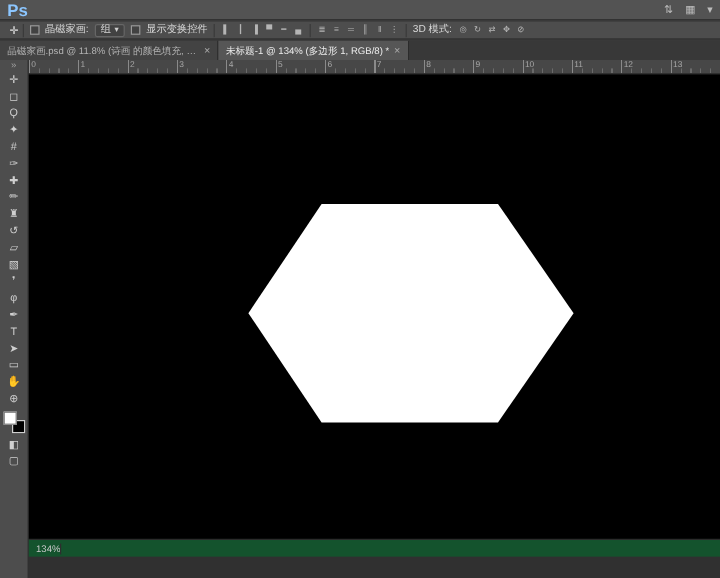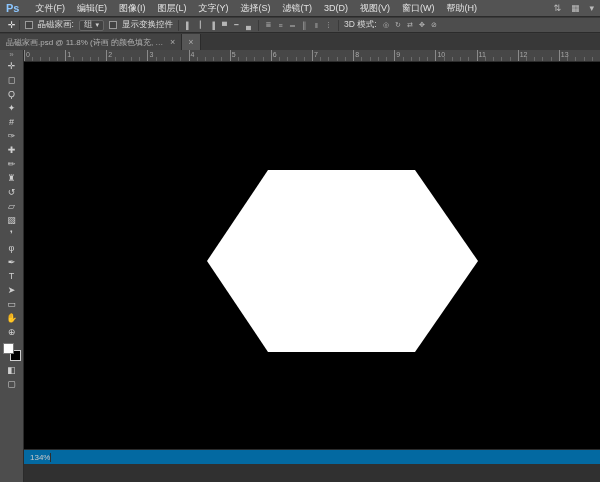--- a/index.html
+++ b/index.html
@@ -3,21 +3,21 @@
 <meta charset="utf-8">
 <style>
   * { margin:0; padding:0; box-sizing:border-box; }
   body { font-family:"Liberation Sans","DejaVu Sans",sans-serif; background:#1e1e1e; }
   .app { position:relative; width:600px; height:482px; background:#3a3a3a; overflow:hidden;
          color:#d6d6d6; font-size:9px; -webkit-font-smoothing:antialiased; }
 
   
   .menubar { position:absolute; left:0; top:0; width:600px; height:17px; background:#535353;
              border-bottom:1px solid #2b2b2b; display:flex; align-items:center; padding:0 6px; }
-  .ps-logo { color:#8cc6ff; font-weight:bold; font-size:11px; margin-right:10px; letter-spacing:0; }
+  .ps-logo { color:#8cc6ff; font-weight:bold; font-size:14px; margin-right:10px; letter-spacing:0; }
   .menu-items { display:flex; align-items:center; height:100%; }
   .menu-items span { padding:0 6px; line-height:16px; color:#e2e2e2; cursor:default; }
   .menu-right { margin-left:auto; display:flex; gap:10px; align-items:center; color:#bcbcbc; font-size:9px; }
 
   
   .optionsbar { position:absolute; left:0; top:18px; width:600px; height:15px; background:#4d4d4d;
                 border-bottom:1px solid #2b2b2b; display:flex; align-items:center; padding:0 5px; gap:5px;
                 font-size:8.5px; color:#d8d8d8; }
   .opt-toolicon { color:#e0e0e0; font-size:9px; padding:0 3px; border-right:1px solid #3a3a3a; }
   .checkbox { width:8px; height:8px; border:1px solid #9a9a9a; background:#424242; display:inline-block; }
@@ -57,45 +57,32 @@
              repeating-linear-gradient(to right,#6a6a6a 0 1px,transparent 1px 8.229px);
            background-size:100% 100%,100% 35%;
            background-position:0 0,0 100%;
            background-repeat:no-repeat,no-repeat; }
   .ruler-numbers { position:absolute; inset:0; display:flex; }
   .ruler-numbers span { flex:1; font-size:7px; color:#a8a8a8; padding-left:2px; line-height:10px; }
 
   .canvas { position:relative; width:576px; height:387px; background:#000000; }
   .canvas svg { position:absolute; inset:0; width:100%; height:100%; }
 
-  .statusbar { width:576px; height:15px; background:#0369a1; border-top:1px solid #2b2b2b;
+  .statusbar { width:576px; height:15px; background:#14532d; border-top:1px solid #2b2b2b;
                display:flex; align-items:center; padding:0 6px; gap:0; font-size:8px; color:#c9c9c9; }
   .status-sep { width:1px; height:9px; background:#2e2e2e; }
   .bottom-filler { width:576px; height:18px; background:#303030; }
 </style>
 </head>
 <body>
 
 <div class="app">
 
   <div class="menubar">
     <span class="ps-logo">Ps</span>
-    <div class="menu-items">
-        <span>文件(F)</span>
-        <span>编辑(E)</span>
-        <span>图像(I)</span>
-        <span>图层(L)</span>
-        <span>文字(Y)</span>
-        <span>选择(S)</span>
-        <span>滤镜(T)</span>
-        <span>3D(D)</span>
-        <span>视图(V)</span>
-        <span>窗口(W)</span>
-        <span>帮助(H)</span>
-      </div>
     <div class="menu-right">
         <span>⇅</span>
         <span>▦</span>
         <span>▾</span>
       </div>
   </div>
 
   <div class="optionsbar">
     <span class="opt-toolicon">✛</span>
     <span class="checkbox"></span>
@@ -134,20 +121,21 @@
         <span>⊘</span>
       </div>
   </div>
 
   <div class="tabbar">
     <div class="tab inactive">
       <span class="title">晶磁家画.psd @ 11.8% (诗画 的颜色填充, RGB/8#) *</span>
       <span class="close">×</span>
     </div>
     <div class="tab active">
+      <span class="title">未标题-1 @ 134% (多边形 1, RGB/8) *</span>
       <span class="close">×</span>
     </div>
   </div>
 
   <div class="toolbar">
     <div class="tb-expand">»</div>
     <div class="tb-tools">
         <span class="tool">✛</span>
         <span class="tool">◻</span>
         <span class="tool">Ϙ</span>

